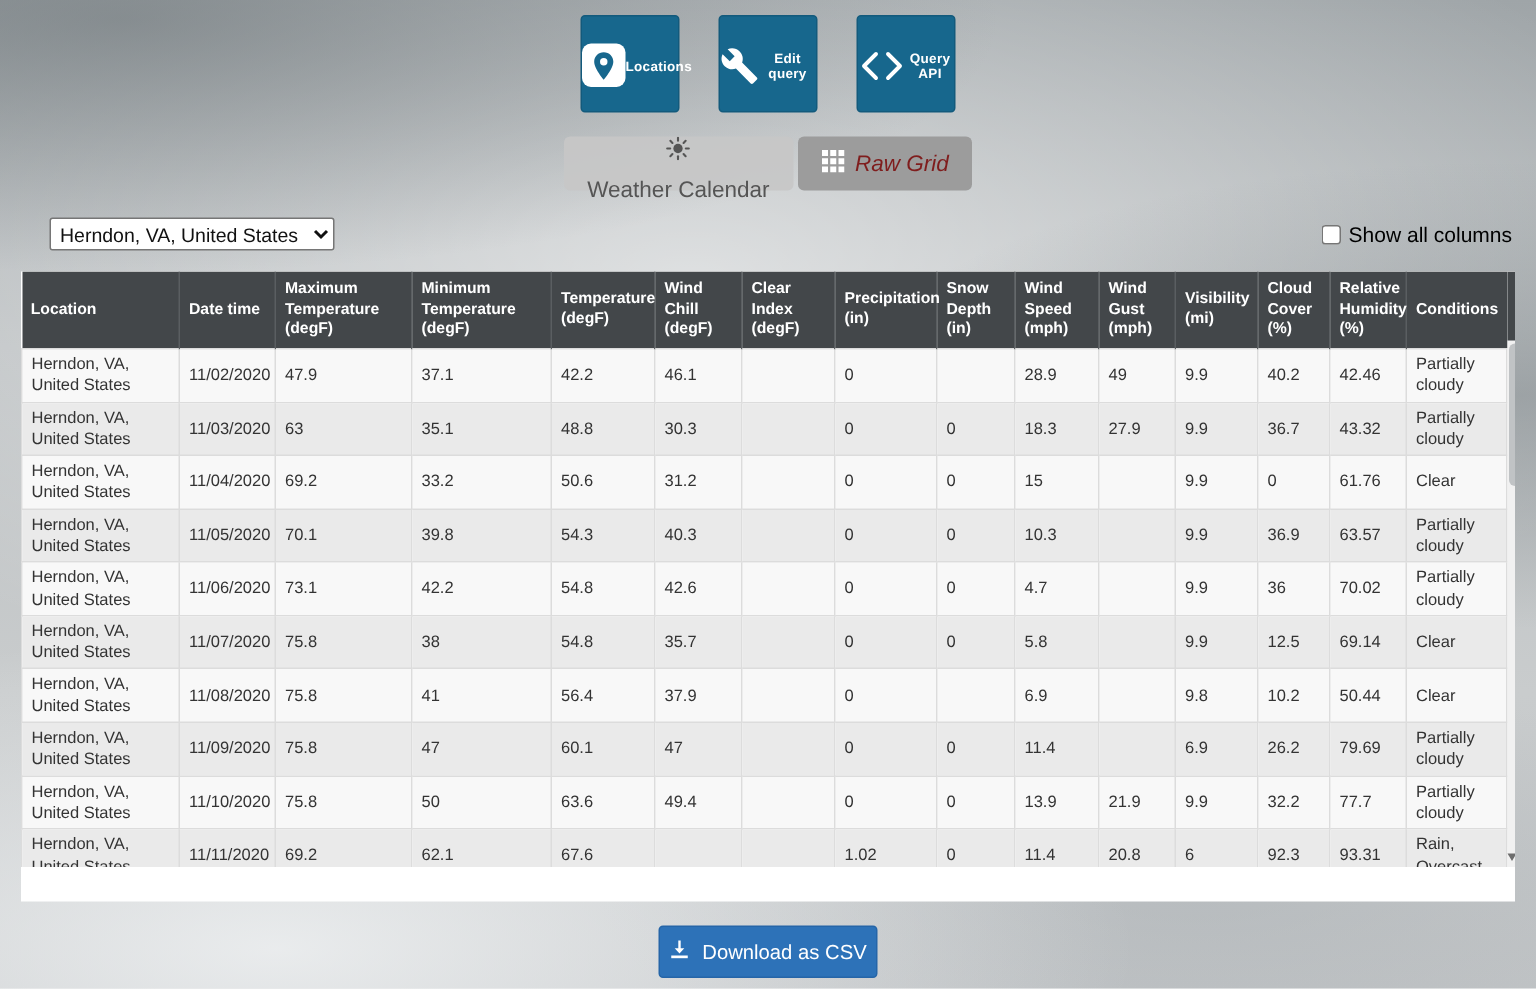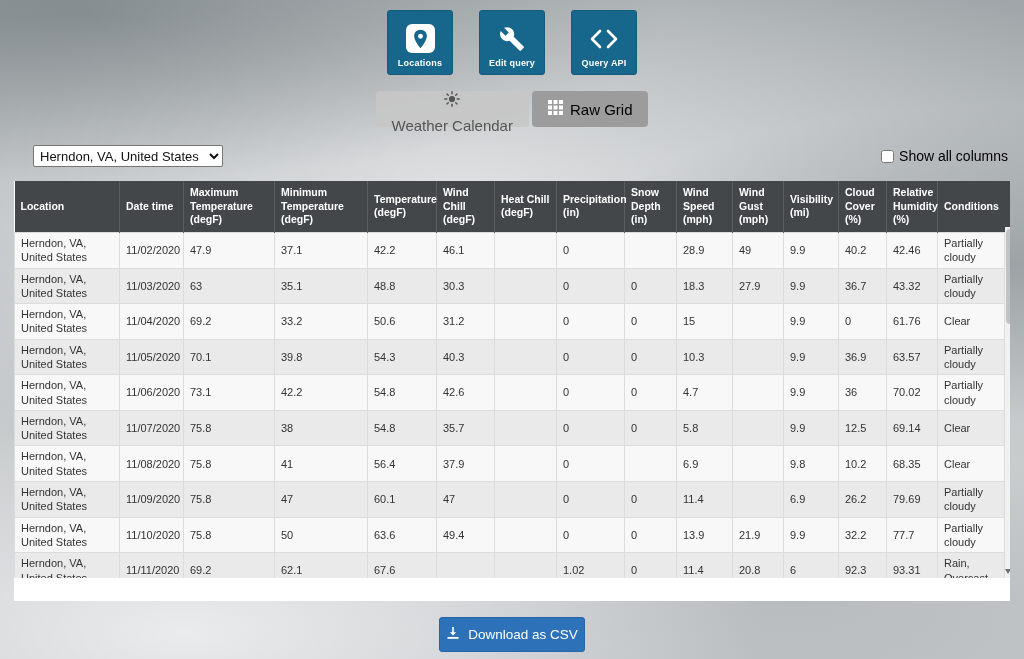--- a/index.html
+++ b/index.html
@@ -10,32 +10,32 @@
       radial-gradient(700px 240px at 99% 40%, rgba(118,126,130,0.5), transparent 65%),
       radial-gradient(1000px 420px at 45% 28%, rgba(255,255,255,0.55), transparent 70%),
       radial-gradient(820px 300px at 18% 96%, rgba(246,248,249,0.75), transparent 70%),
       radial-gradient(620px 220px at 78% 90%, rgba(168,174,178,0.45), transparent 65%),
       linear-gradient(180deg,#9fa5a8 0%,#bcc0c2 35%,#c9cccd 70%,#c2c5c7 100%);}
   .page{position:relative;z-index:1;width:1024px;height:659px;}
 
   
   .toolbar{display:flex;justify-content:center;gap:26px;padding-top:10px;}
   .tool-btn{width:66px;height:65px;background:#17678d;border:1px solid #135a7c;border-radius:3px;
-    color:#fff;display:flex;flex-direction:column;align-items:center;justify-content:flex-start;
+    color:#fff;display:flex;flex-direction:row;align-items:center;justify-content:flex-start;
     padding:8px 0 6px;box-sizing:border-box;cursor:pointer;font-family:inherit;}
   .tb-icon{flex:1;display:flex;align-items:center;justify-content:center;}
   .tb-label{font-size:9px;font-weight:600;letter-spacing:.2px;}
   .pin-box{width:29px;height:29px;background:#fff;border-radius:6px;display:flex;align-items:center;justify-content:center;}
 
   
   .tabs{display:flex;justify-content:center;gap:3px;margin-top:16px;}
   .tab{height:36px;display:inline-flex;align-items:center;gap:7px;padding:0 16px;
     font-size:15px;border-radius:4px;cursor:pointer;box-sizing:border-box;}
   .tab.unselected{background:rgba(199,199,199,0.92);color:#555;flex-direction:column;}
-  .tab.selected{background:#9c9c9c;color:#000000;}
+  .tab.selected{background:#9c9c9c;color:#7f1d1d;font-style:italic;}
 
   
   .controls{display:flex;justify-content:space-between;align-items:center;margin:18px 16px 0 33px;}
   .loc-select{width:190px;height:22px;font-size:13px;font-family:inherit;border:1px solid #767676;
     border-radius:2px;background:#fff;color:#111;padding:0 2px;}
   .chk{display:flex;align-items:center;gap:5px;font-size:14px;color:#000;cursor:pointer;}
   .chk input{width:13px;height:13px;margin:0;}
 
   
   .panel{margin:14px auto 0;width:996px;height:420px;background:#fff;}
@@ -161,21 +161,21 @@
     <div class="grid-area">
       <table class="grid">
         <thead>
             <tr>
               <th>Location</th>
               <th>Date time</th>
               <th>Maximum Temperature (degF)</th>
               <th>Minimum Temperature (degF)</th>
               <th>Temperature (degF)</th>
               <th>Wind Chill (degF)</th>
-              <th>Heat Chill (degF)</th>
+              <th>Clear Index (degF)</th>
               <th>Precipitation (in)</th>
               <th>Snow Depth (in)</th>
               <th>Wind Speed (mph)</th>
               <th>Wind Gust (mph)</th>
               <th>Visibility (mi)</th>
               <th>Cloud Cover (%)</th>
               <th>Relative Humidity (%)</th>
               <th>Conditions</th>
             </tr>
           </thead>
@@ -289,21 +289,21 @@
               <td>41</td>
               <td>56.4</td>
               <td>37.9</td>
               <td></td>
               <td>0</td>
               <td></td>
               <td>6.9</td>
               <td></td>
               <td>9.8</td>
               <td>10.2</td>
-              <td>68.35</td>
+              <td>50.44</td>
               <td>Clear</td>
             </tr>
             <tr>
               <td>Herndon, VA, United States</td>
               <td>11/09/2020</td>
               <td>75.8</td>
               <td>47</td>
               <td>60.1</td>
               <td>47</td>
               <td></td>

